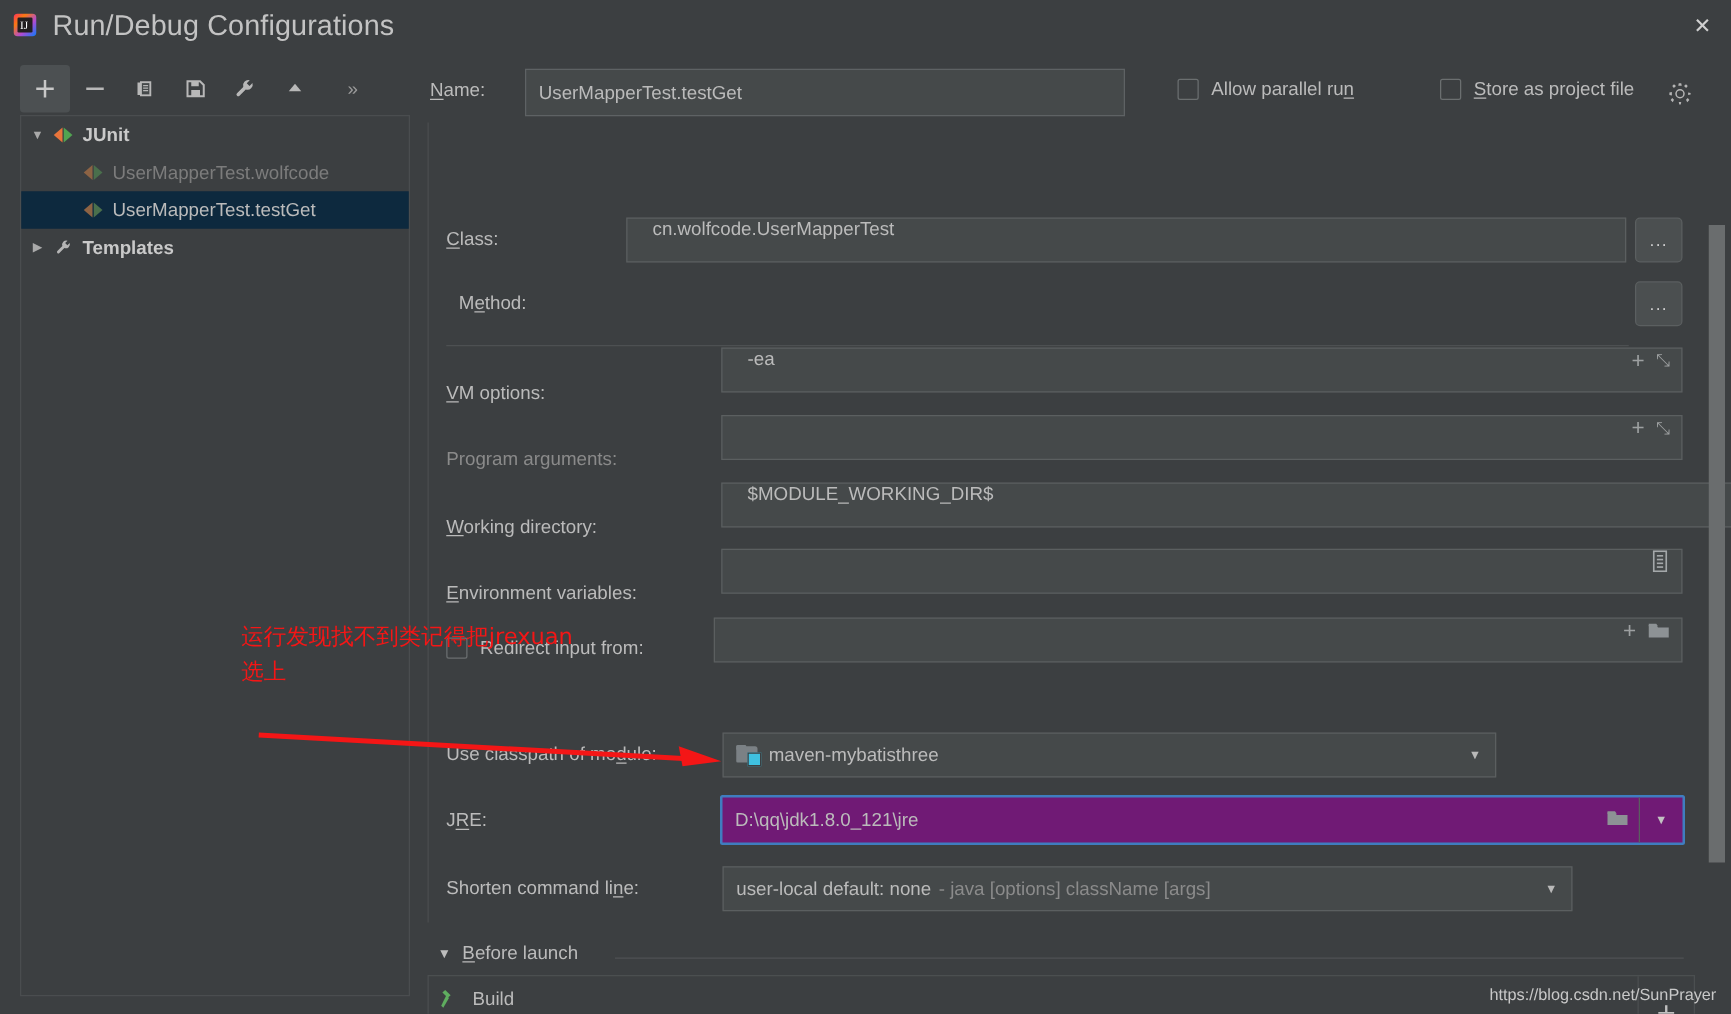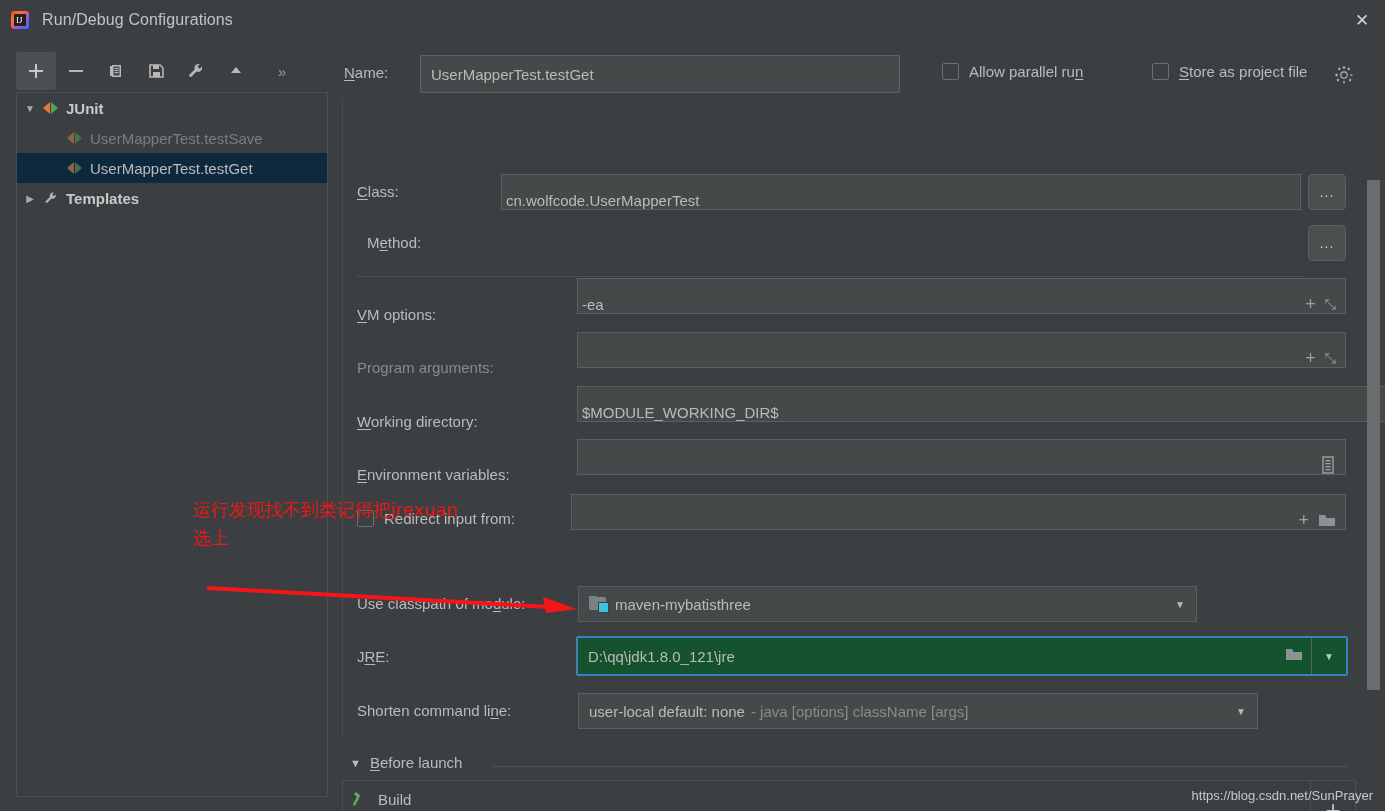--- a/index.html
+++ b/index.html
@@ -54,21 +54,21 @@
   .title-icon .j {
     position: absolute;
     left: 6px; top: 5px;
     font-size: 9px;
     color: #ffffff;
     font-family: "Liberation Serif", serif;
     line-height: 10px;
   }
   .title-text {
     margin-left: 12px;
-    font-size: 16px;
+    font-size: 23px;
     color: #c3c3c3;
     letter-spacing: .1px;
   }
   .close-btn {
     position: absolute;
     right: 0; top: 0;
     width: 46px; height: 40px;
     display: flex; align-items: center; justify-content: center;
     color: #d0d0d0;
     font-size: 17px;
@@ -216,24 +216,24 @@
   .rlabel.dim { color: #8a8a8a; }
   .u { text-decoration: underline; text-underline-offset: 2px; }
 
   .inputbox {
     position: absolute;
     background: #45494a;
     border: 1px solid #5b5f60;
     box-sizing: border-box;
     height: 36px;
     display: flex;
-    align-items: flex-end;
-    font-size: 15px;
-    color: #bbbbbb;
-    padding-left: 4px;
+    align-items: flex-start;
+    font-size: 15px;
+    color: #bbbbbb;
+    padding-left: 20px;
   }
   .inputbox .val { flex: 1; overflow: hidden; white-space: nowrap; }
   .inputbox .trail {
     display: flex; align-items: center; gap: 9px;
     padding-right: 9px; color: #9a9d9e;
   }
   .plus-ico { font-size: 18px; line-height: 1; color: #9da0a1; }
   .expand-ico { font-size: 14px; color: #9da0a1; }
 
   .dots-btn {
@@ -274,21 +274,21 @@
     color: #b9b9b9;
   }
   .combo .sub { color: #8b8b8b; margin-left: 6px; }
 
   .jre-box {
     position: absolute;
     border: 2px solid #3f7dbf;
     border-radius: 2px;
     box-sizing: border-box;
     height: 40px;
-    background: #14532d;
+    background: #701a75;
     display: flex;
     align-items: center;
   }
   .jre-box .val {
     flex: 1;
     padding-left: 10px;
     font-size: 15px;
     color: #bbbbbb;
   }
   .jre-box .folder { padding-right: 8px; color: #9a9d9e; }
@@ -476,21 +476,21 @@
         </div>
       <div class="lbl">JUnit</div>
     </div>
 
     <div class="tree-row">
       <div class="indent"></div>
       <div class="ico-junit muted">
           <div class="lt"></div>
           <div class="rt"></div>
         </div>
-      <div class="lbl dim">UserMapperTest.testSave</div>
+      <div class="lbl dim">UserMapperTest.wolfcode</div>
     </div>
 
     <div class="tree-row selected">
       <div class="indent"></div>
       <div class="ico-junit muted">
           <div class="lt"></div>
           <div class="rt"></div>
         </div>
       <div class="lbl">UserMapperTest.testGet</div>
     </div>

